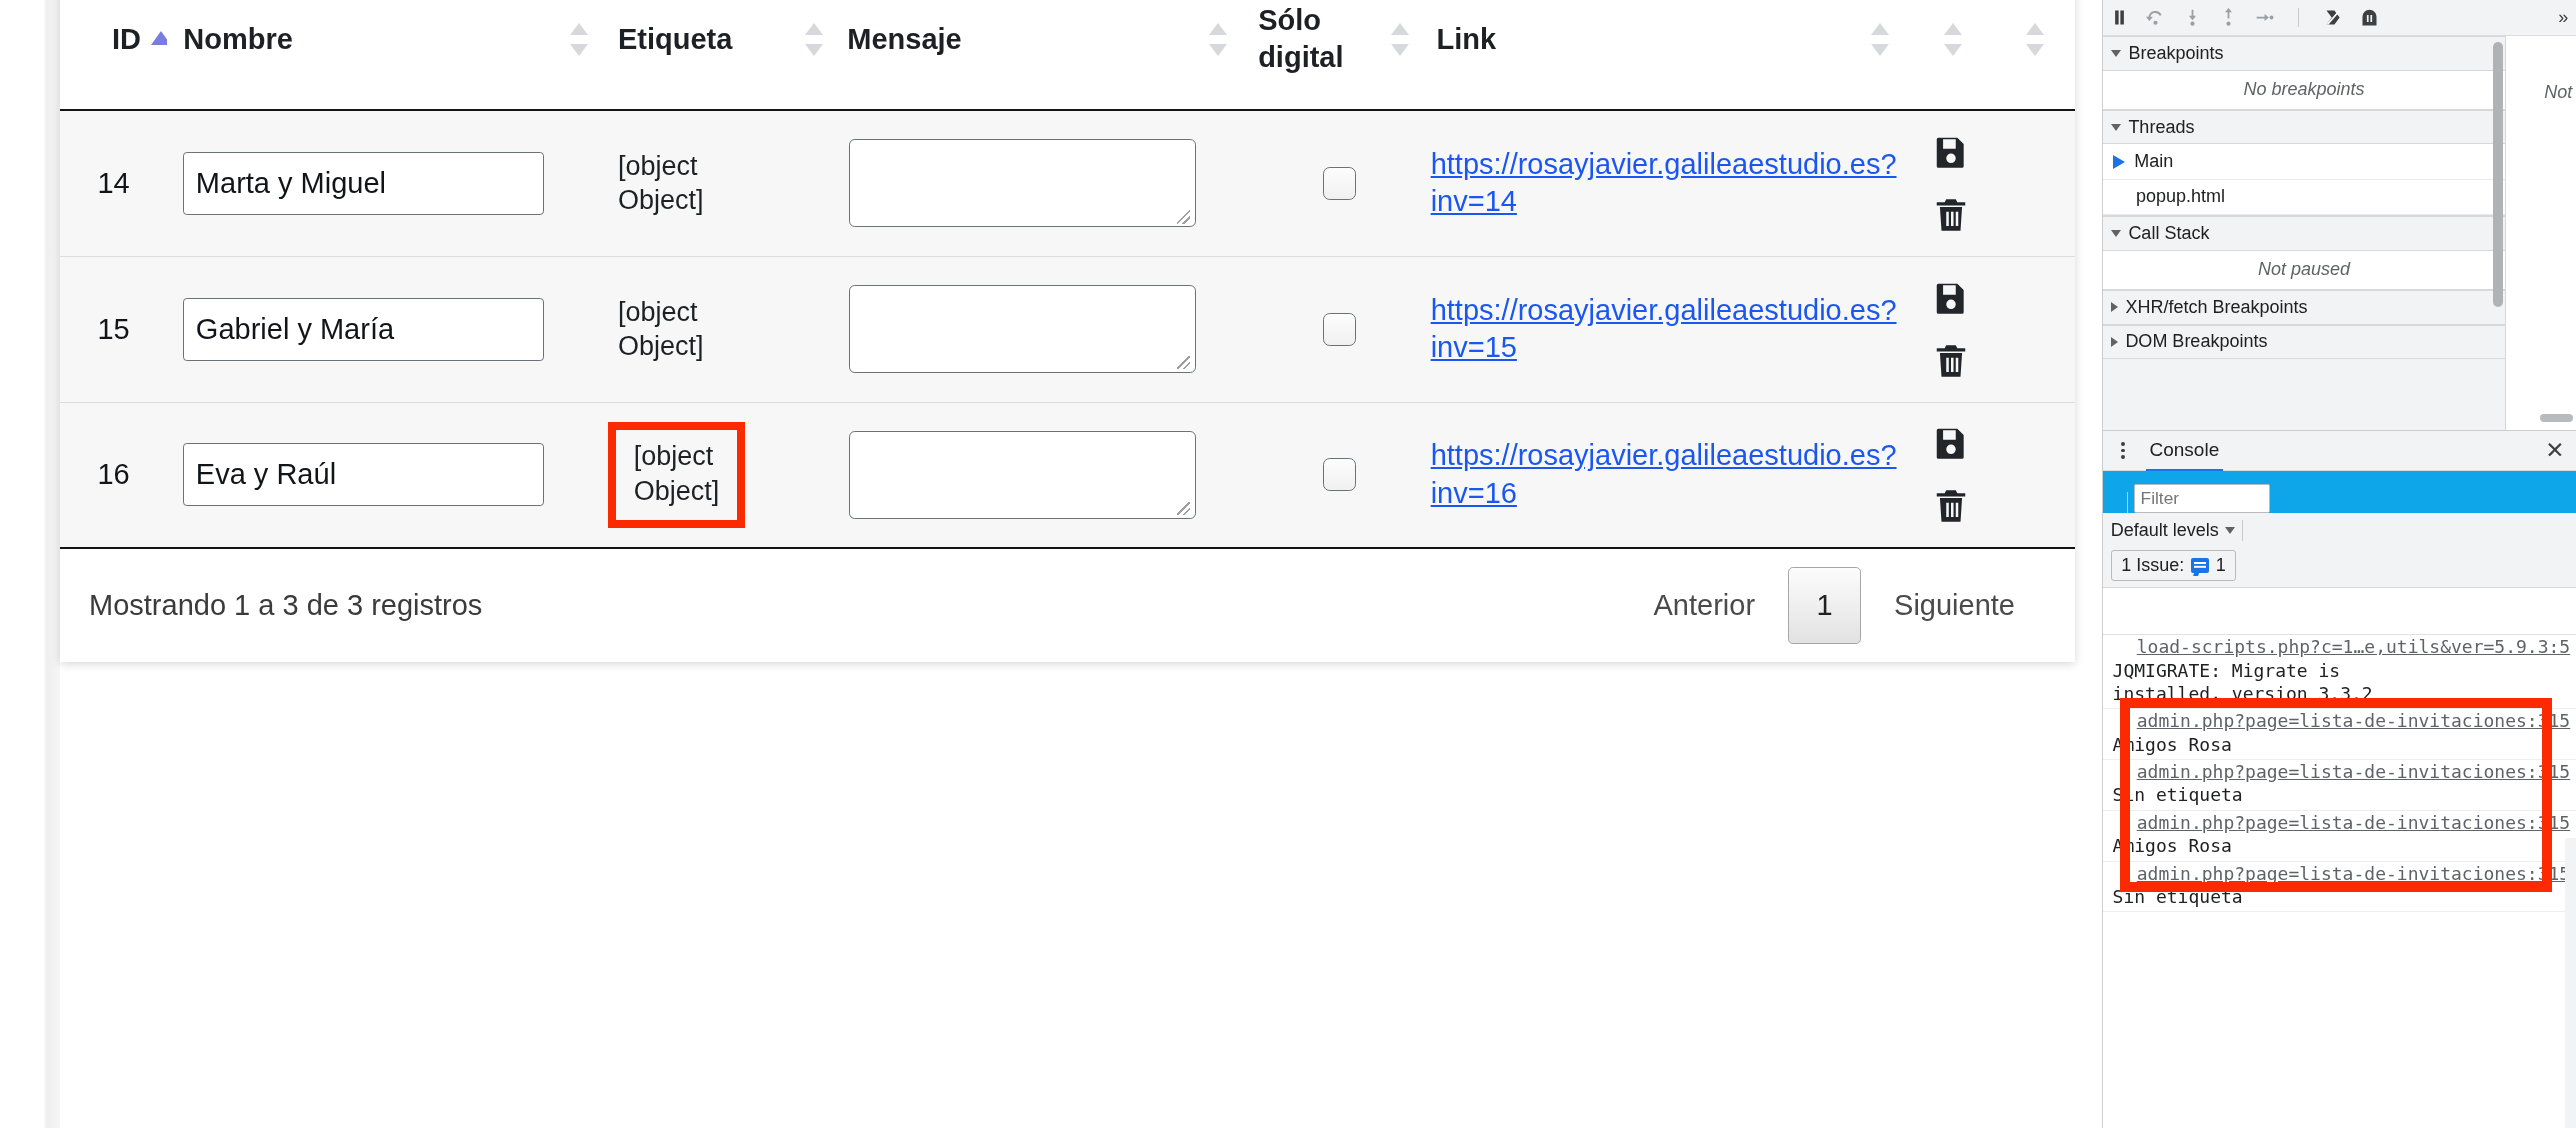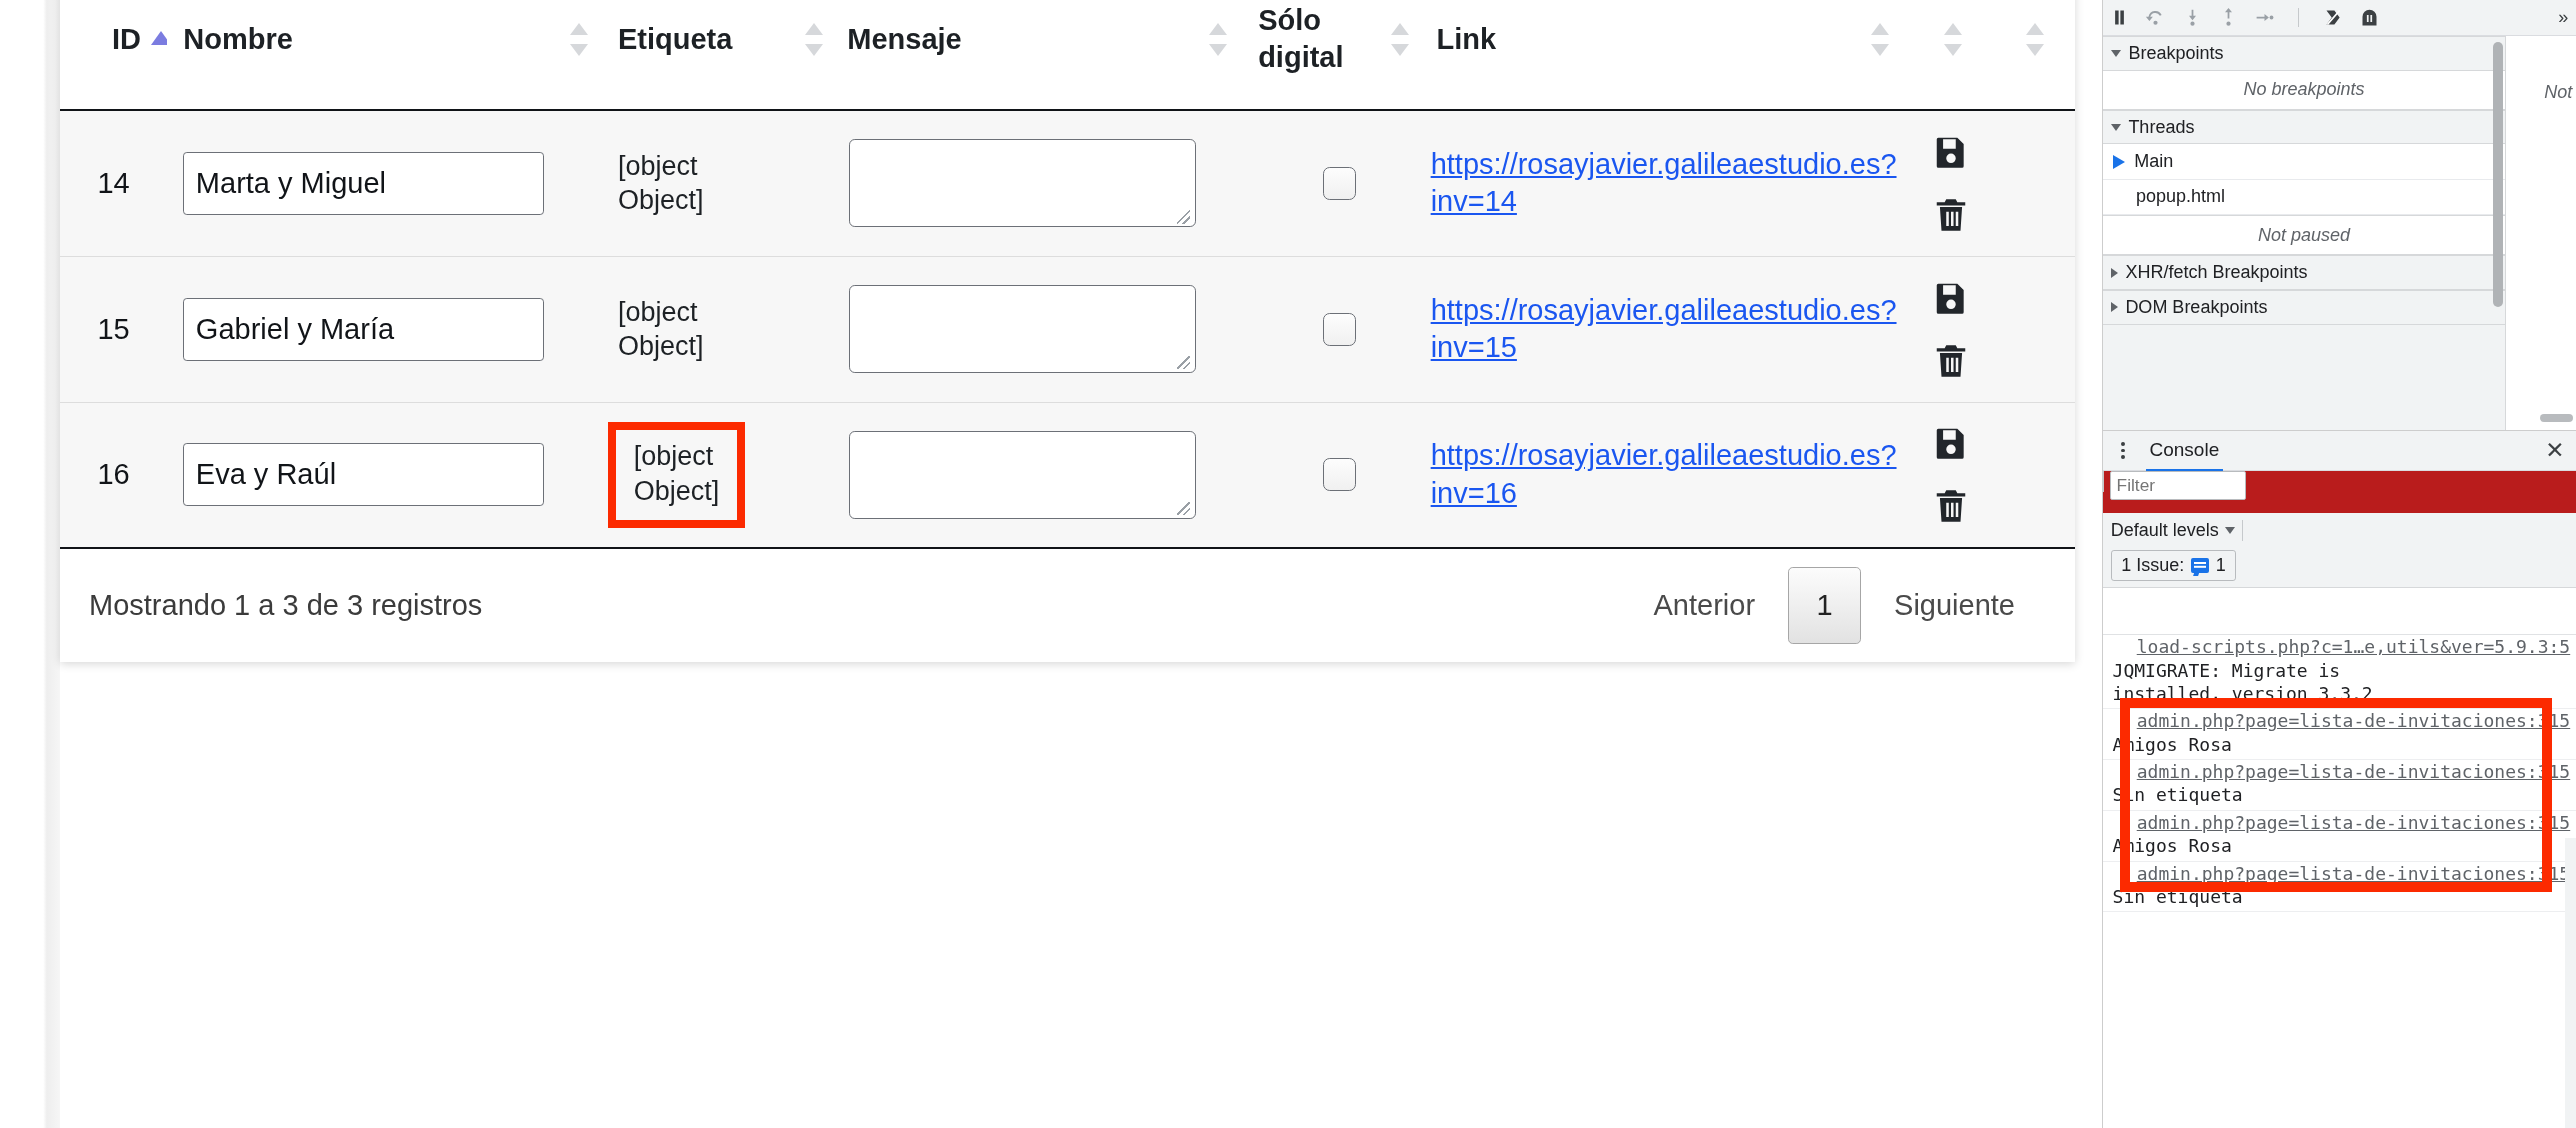--- a/index.html
+++ b/index.html
@@ -239,21 +239,21 @@
 
   
   .console-drawer { position: absolute; left: 0; top: 430px; right: 0; bottom: 0; background: #fff; border-top: 1px solid #cdcdcd; }
   .cd-tabbar { height: 40px; background: #f1f3f4; display: flex; align-items: center; border-bottom: 1px solid #dadce0; position: relative; }
   .kebab { width: 25px; display: flex; flex-direction: column; align-items: center; gap: 2.9px; margin-left: 7.7px; cursor: pointer; }
   .kebab i { width: 3.8px; height: 3.8px; background: #3c4043; border-radius: 50%; display: block; }
   .cd-tab { font-size: 19px; color: #202124; margin-left: 10px; padding: 8.6px 3.8px 7.7px 3.8px; border-bottom: 2.9px solid #1a73e8; cursor: pointer; }
   .cd-close { margin-left: auto; margin-right: 11.5px; font-size: 23px; color: #3c4043; cursor: pointer; line-height: 1; }
 
   .cd-toolbar { height: 38px; display: flex; align-items: center; gap: 9.6px; padding: 0 7.7px; background: #f1f3f4; border-bottom: 1px solid #e0e2e4; }
-  .cd-toolbar2 { height: 42px; display: flex; align-items: flex-start; gap: 5.8px; padding: 0 0; background: #b91c1c; }
+  .cd-toolbar2 { height: 42px; display: flex; align-items: flex-end; gap: 5.8px; padding: 0 24px; background: #0ea5e9; }
   .cd-toolbar3 { height: 35px; display: flex; align-items: center; gap: 7.7px; padding: 0 7.7px; background: #f1f3f4; }
   .cd-toolbar4 { height: 40px; display: flex; align-items: center; padding: 0 7.7px 3.8px 7.7px; background: #f1f3f4; border-bottom: 1px solid #d6d8da; }
 
   .ctx-sel { font-size: 18px; color: #202124; display: flex; align-items: center; gap: 5.8px; cursor: pointer; }
   .hidden-count { font-size: 18px; color: #5f6368; margin-left: auto; }
   .filter-input {
     width: 136px; height: 29px; border: 1px solid #b8bbbe; border-radius: 1.9px;
     font-size: 17.3px; color: #202124; padding: 0 5.8px; outline: none;
     font-family: "Liberation Sans", sans-serif; background: #fff;
   }
@@ -536,20 +536,24 @@
         <div class="sec-body">
           <div class="thread-row">
             <span class="arrow-blue"></span>
             <span>Main</span>
           </div>
           <div class="thread-row sub">
             <span>popup.html</span>
           </div>
         </div>
 
+        <div class="sec-head">
+          <span class="tri-down"></span>
+          <span>Call Stack</span>
+        </div>
         <div class="sec-body">
           <div class="sec-empty">Not paused</div>
         </div>
 
         <div class="sec-head">
           <span class="tri-right"></span>
           <span>XHR/fetch Breakpoints</span>
         </div>
 
         <div class="sec-head">

